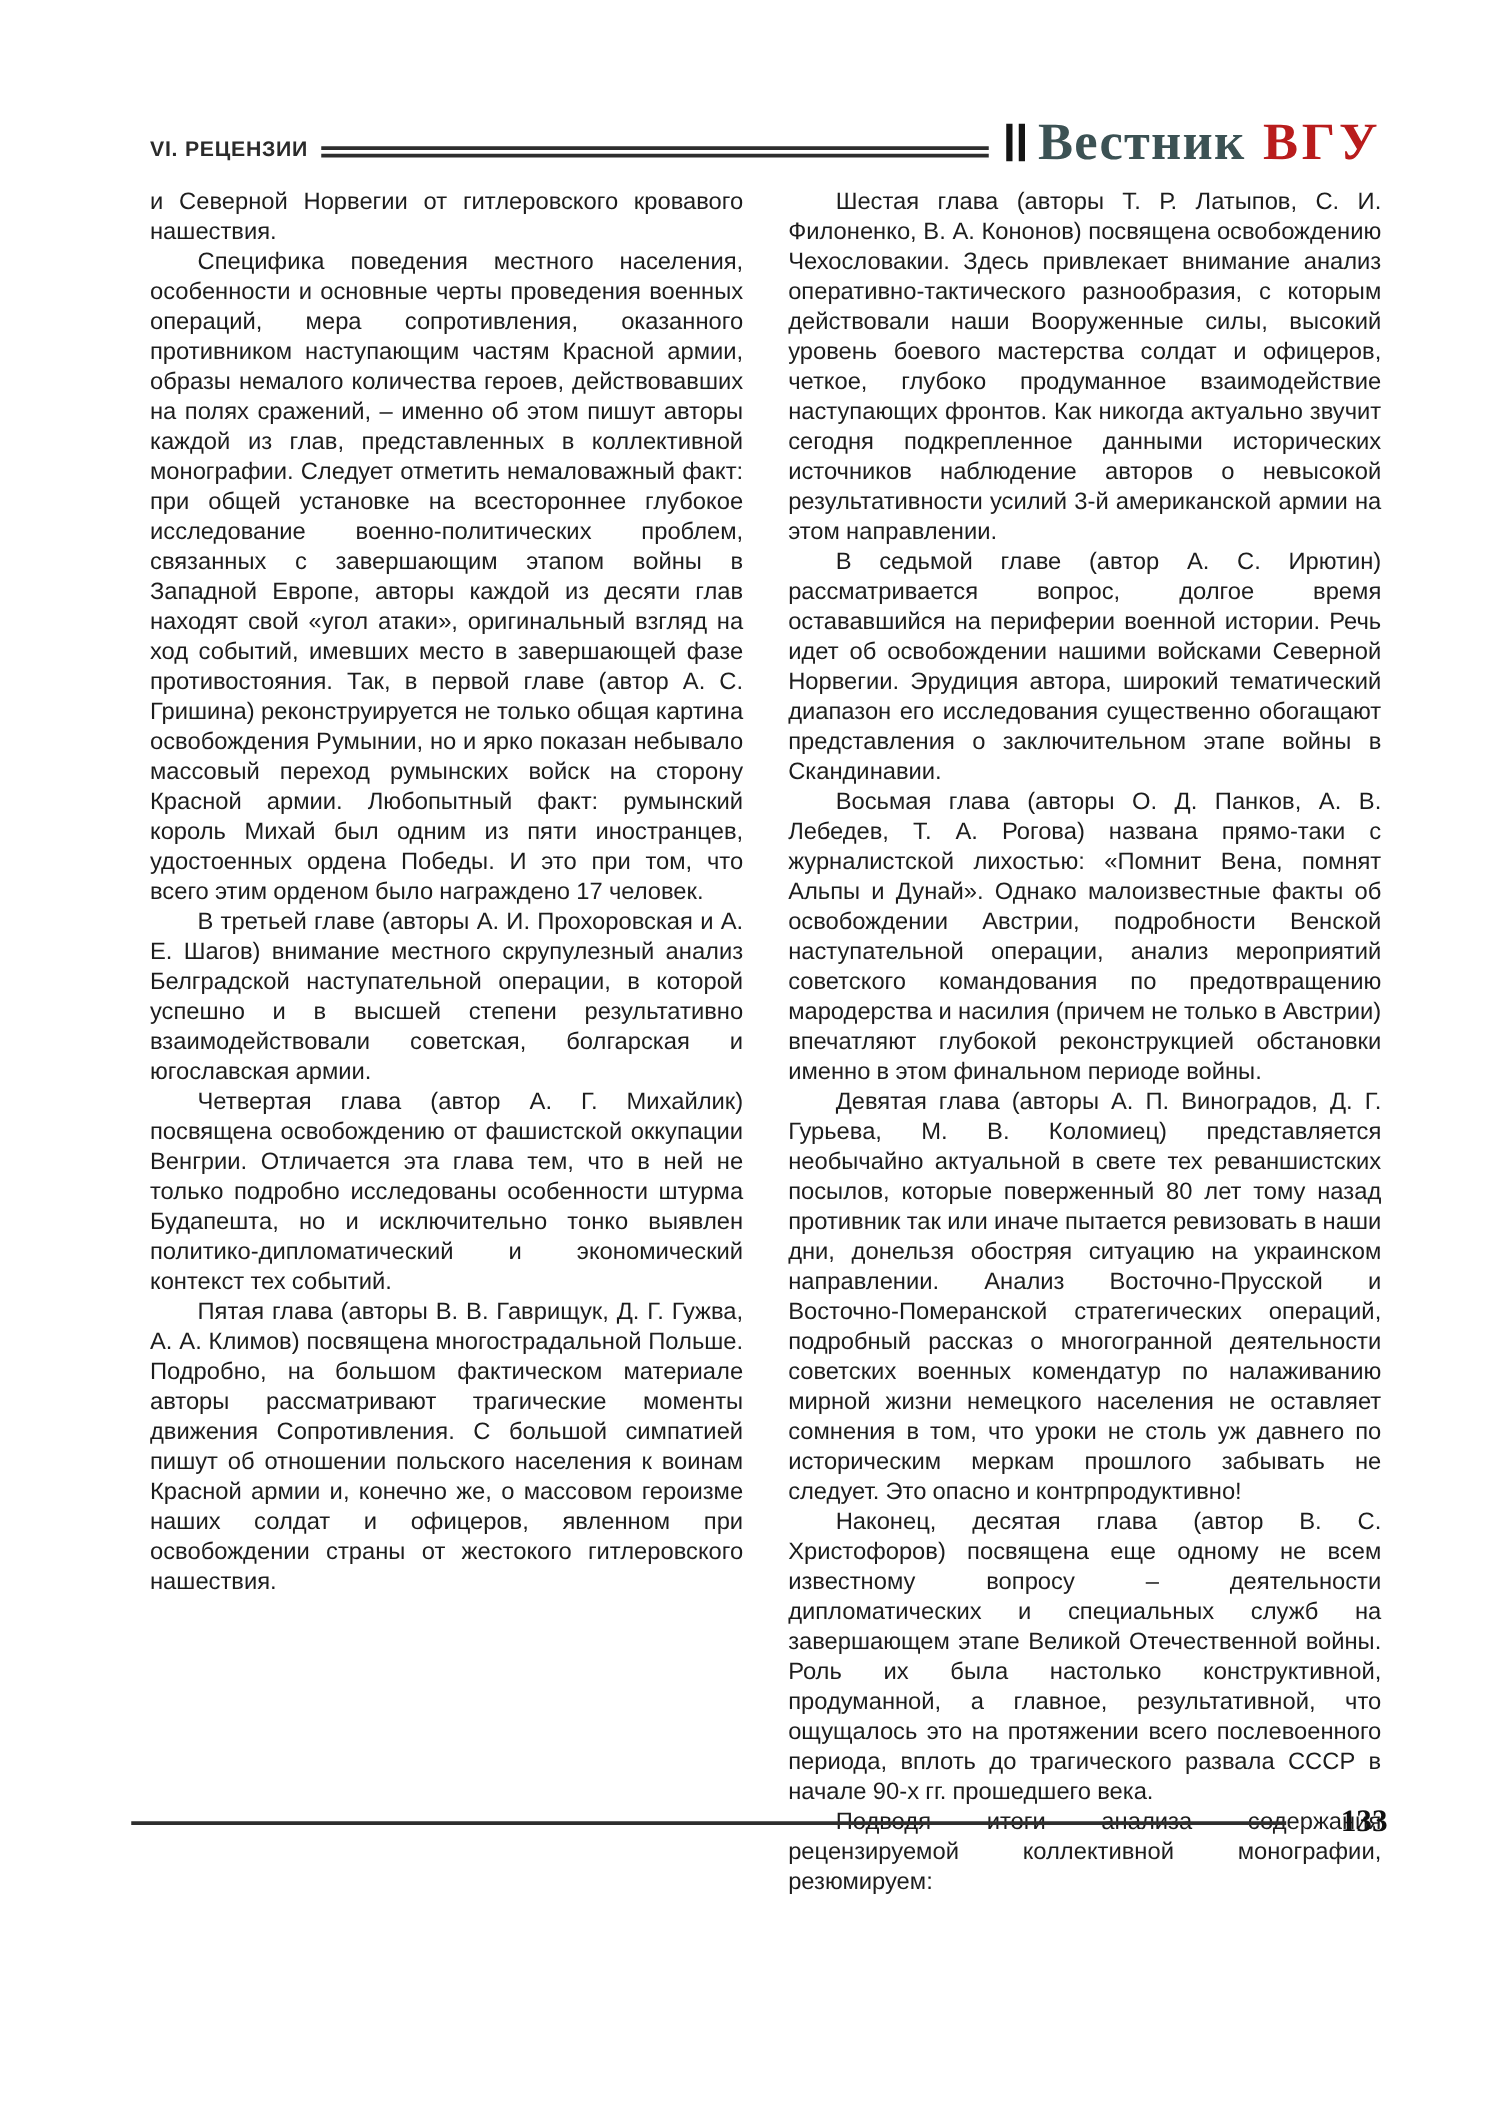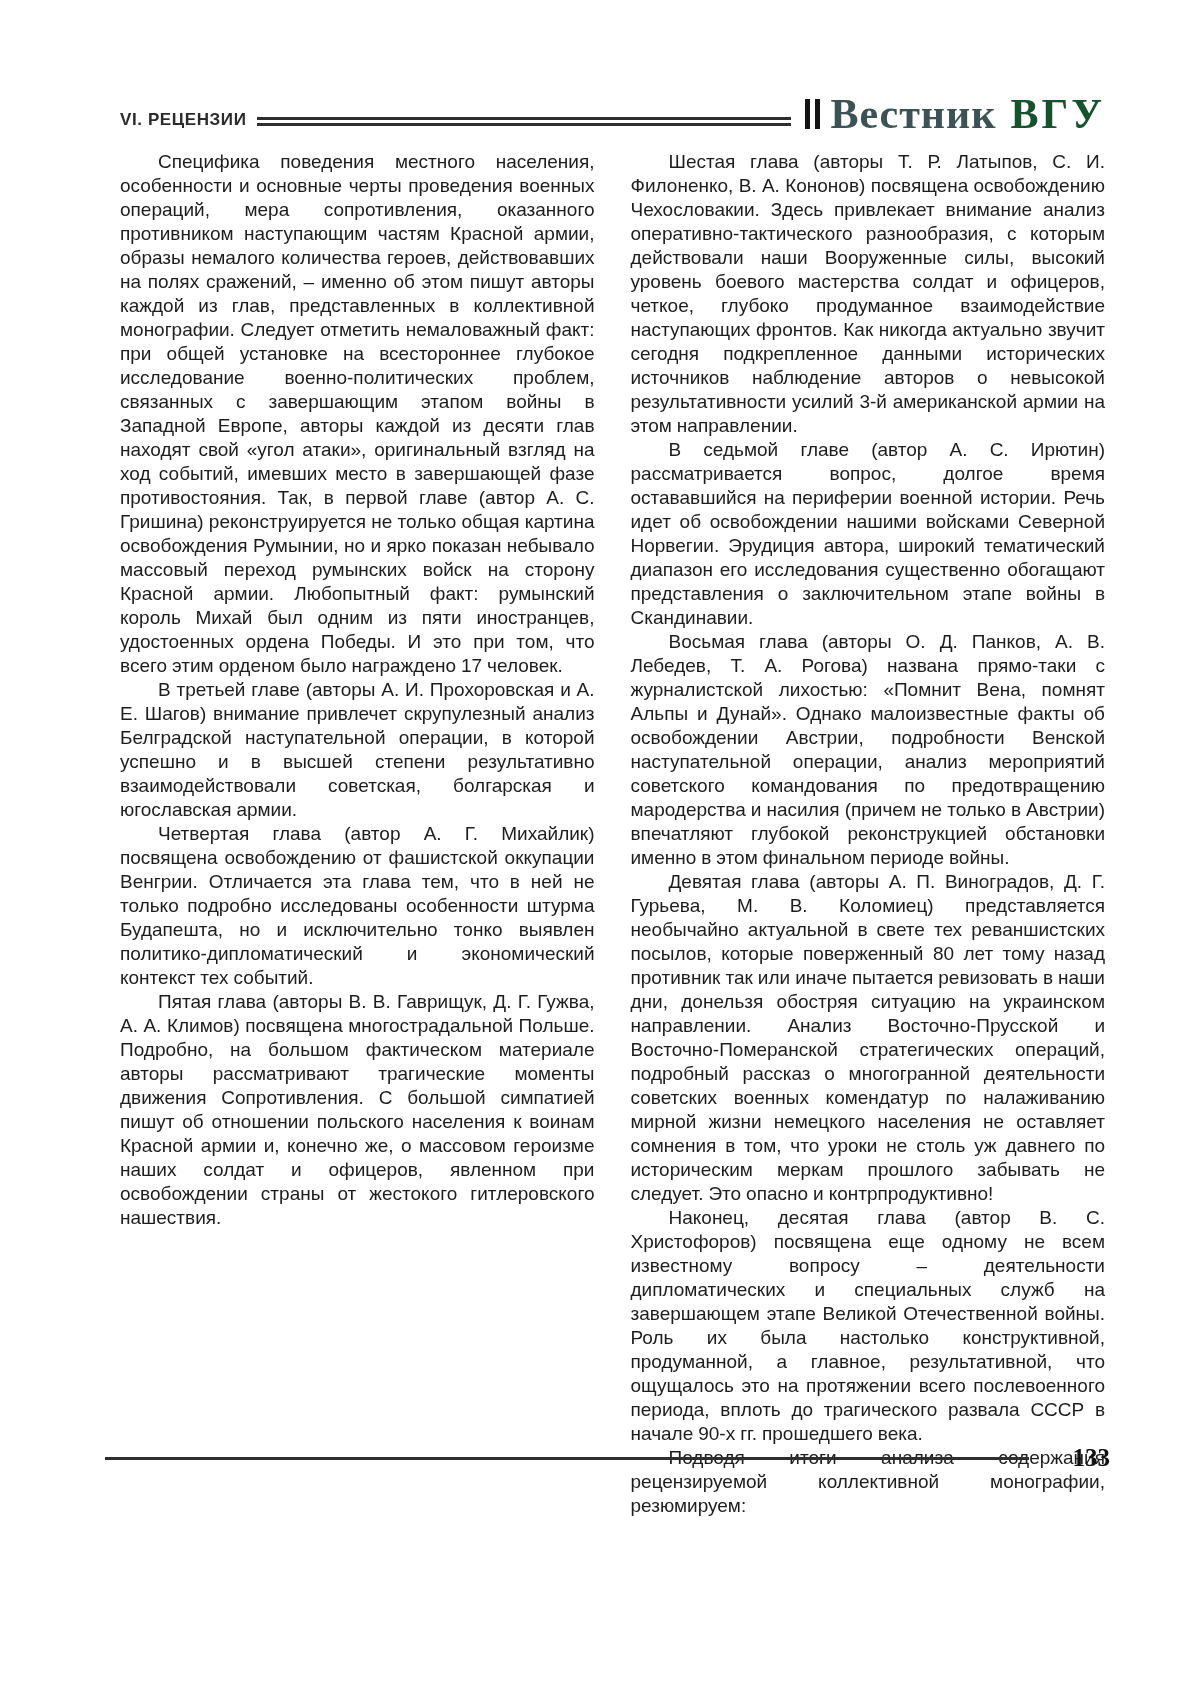--- a/index.html
+++ b/index.html
@@ -51,21 +51,21 @@
     white-space: nowrap;
   }
   .logo-bars {
     width: 15px;
     height: 30px;
     border-left: 5px solid #141414;
     border-right: 5px solid #141414;
     margin-right: 10px;
   }
   .logo-main { color: #3c5254; letter-spacing: 1px; margin-right: 14px; }
-  .logo-abbr { color: #14532d; letter-spacing: 3px; }
+  .logo-abbr { color: #b91c1c; letter-spacing: 3px; }
   
   .columns {
     display: flex;
     gap: 36px;
     margin-top: 14px;
   }
   .column {
     width: 482px;
     font-size: 19px;
     line-height: 24px;
@@ -112,22 +112,23 @@
     <span class="header-rule"></span>
     <div class="logo">
       <span class="logo-bars"></span>
       <span class="logo-main">Вестник</span>
       <span class="logo-abbr">ВГУ</span>
     </div>
   </header>
 
   <main class="columns">
     <section class="column">
+        <p class="para no-indent" lang="ru">и Северной Норвегии от гитлеровского кровавого нашествия.</p>
         <p class="para" lang="ru">Специфика поведения местного населения, особенности и основные черты проведения военных операций, мера сопротивления, оказанного противником наступающим частям Красной армии, образы немалого количества героев, действовавших на полях сражений, – именно об этом пишут авторы каждой из глав, представленных в коллективной монографии. Следует отметить немаловажный факт: при общей установке на всестороннее глубокое исследование военно-политических проблем, связанных с завершающим этапом войны в Западной Европе, авторы каждой из десяти глав находят свой «угол атаки», оригинальный взгляд на ход событий, имевших место в завершающей фазе противостояния. Так, в первой главе (автор А. С. Гришина) реконструируется не только общая картина освобождения Румынии, но и ярко показан небывало массовый переход румынских войск на сторону Красной армии. Любопытный факт: румынский король Михай был одним из пяти иностранцев, удостоенных ордена Победы. И это при том, что всего этим орденом было награждено 17 человек.</p>
-        <p class="para" lang="ru">В третьей главе (авторы А. И. Прохоровская и А. Е. Шагов) внимание привлечет скрупулезный анализ Белградской наступательной операции, в которой успешно и в высшей степени результативно взаимодействовали советская, болгарская и югославская армии.</p>
+        <p class="para" lang="ru">В третьей главе (авторы А. И. Прохоровская и А. Е. Шагов) внимание местного скрупулезный анализ Белградской наступательной операции, в которой успешно и в высшей степени результативно взаимодействовали советская, болгарская и югославская армии.</p>
         <p class="para" lang="ru">Четвертая глава (автор А. Г. Михайлик) посвящена освобождению от фашистской оккупации Венгрии. Отличается эта глава тем, что в ней не только подробно исследованы особенности штурма Будапешта, но и исключительно тонко выявлен политико-дипломатический и экономический контекст тех событий.</p>
         <p class="para" lang="ru">Пятая глава (авторы В. В. Гаврищук, Д. Г. Гужва, А. А. Климов) посвящена многострадальной Польше. Подробно, на большом фактическом материале авторы рассматривают трагические моменты движения Сопротивления. С большой симпатией пишут об отношении польского населения к воинам Красной армии и, конечно же, о массовом героизме наших солдат и офицеров, явленном при освобождении страны от жестокого гитлеровского нашествия.</p>
       </section>
     <section class="column">
         <p class="para" lang="ru">Шестая глава (авторы Т. Р. Латыпов, С. И. Филоненко, В. А. Кононов) посвящена освобождению Чехословакии. Здесь привлекает внимание анализ оперативно-тактического разнообразия, с которым действовали наши Вооруженные силы, высокий уровень боевого мастерства солдат и офицеров, четкое, глубоко продуманное взаимодействие наступающих фронтов. Как никогда актуально звучит сегодня подкрепленное данными исторических источников наблюдение авторов о невысокой результативности усилий 3-й американской армии на этом направлении.</p>
         <p class="para" lang="ru">В седьмой главе (автор А. С. Ирютин) рассматривается вопрос, долгое время остававшийся на периферии военной истории. Речь идет об освобождении нашими войсками Северной Норвегии. Эрудиция автора, широкий тематический диапазон его исследования существенно обогащают представления о заключительном этапе войны в Скандинавии.</p>
         <p class="para" lang="ru">Восьмая глава (авторы О. Д. Панков, А. В. Лебедев, Т. А. Рогова) названа прямо-таки с журналистской лихостью: «Помнит Вена, помнят Альпы и Дунай». Однако малоизвестные факты об освобождении Австрии, подробности Венской наступательной операции, анализ мероприятий советского командования по предотвращению мародерства и насилия (причем не только в Австрии) впечатляют глубокой реконструкцией обстановки именно в этом финальном периоде войны.</p>
         <p class="para" lang="ru">Девятая глава (авторы А. П. Виноградов, Д. Г. Гурьева, М. В. Коломиец) представляется необычайно актуальной в свете тех реваншистских посылов, которые поверженный 80 лет тому назад противник так или иначе пытается ревизовать в наши дни, донельзя обостряя ситуацию на украинском направлении. Анализ Восточно-Прусской и Восточно-Померанской стратегических операций, подробный рассказ о многогранной деятельности советских военных комендатур по налаживанию мирной жизни немецкого населения не оставляет сомнения в том, что уроки не столь уж давнего по историческим меркам прошлого забывать не следует. Это опасно и контрпродуктивно!</p>
         <p class="para" lang="ru">Наконец, десятая глава (автор В. С. Христофоров) посвящена еще одному не всем известному вопросу – деятельности дипломатических и специальных служб на завершающем этапе Великой Отечественной войны. Роль их была настолько конструктивной, продуманной, а главное, результативной, что ощущалось это на протяжении всего послевоенного периода, вплоть до трагического развала СССР в начале 90-х гг. прошедшего века.</p>
         <p class="para" lang="ru">Подводя итоги анализа содержания рецензируемой коллективной монографии, резюмируем:</p>

